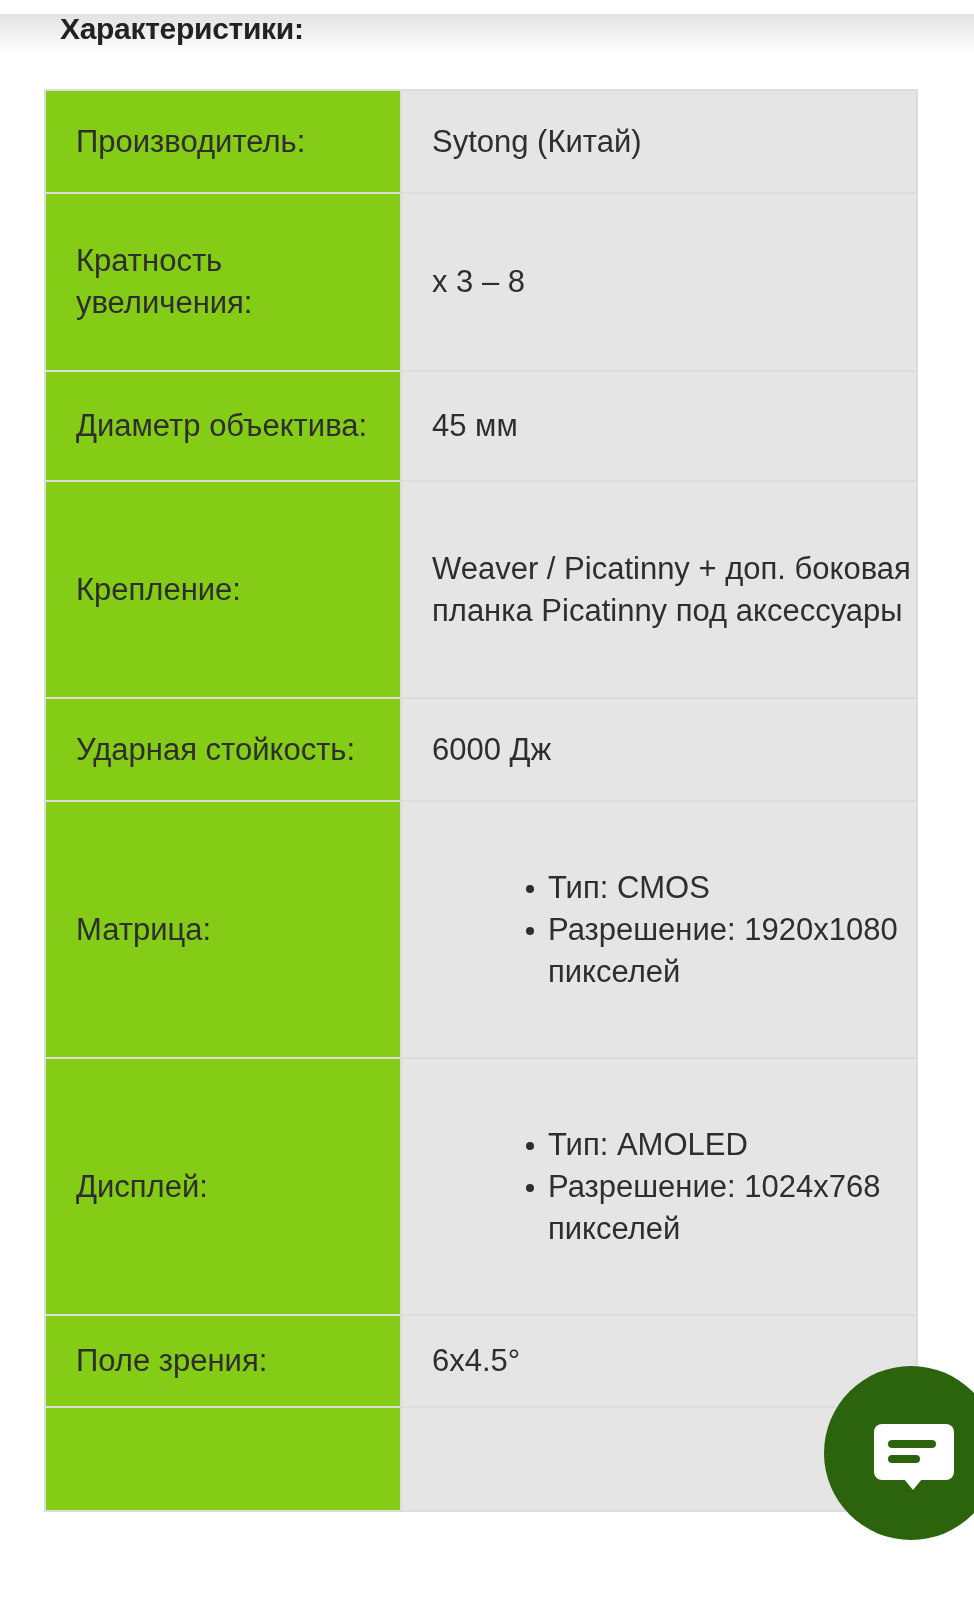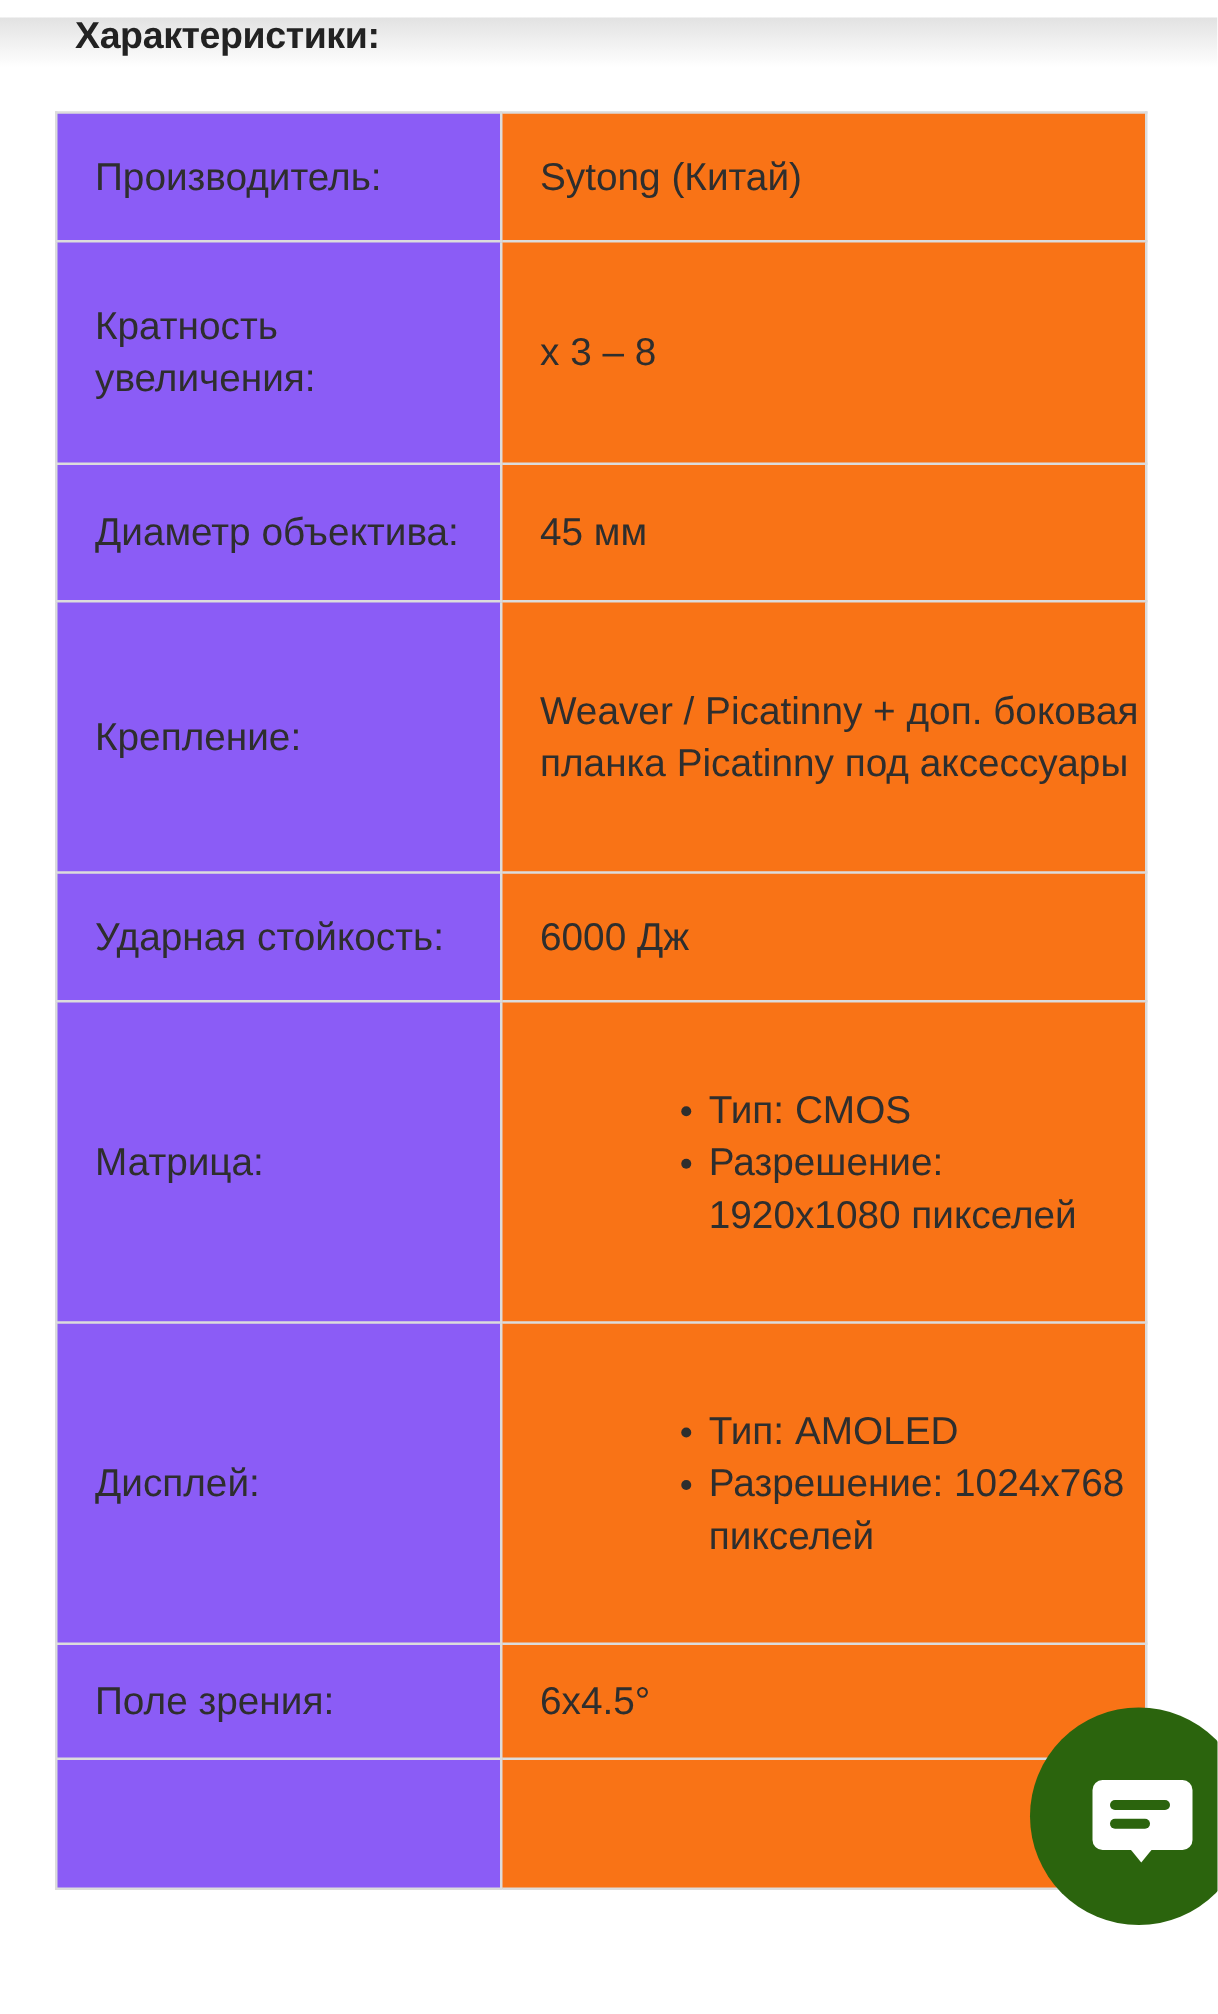--- a/index.html
+++ b/index.html
@@ -9,24 +9,24 @@
   }
   .topbar { position:absolute; left:0; top:0; width:974px; height:14px; background:#ffffff; }
   .topshadow { position:absolute; left:0; top:14px; width:974px; height:40px;
     background:linear-gradient(#e2e2e2, rgba(255,255,255,0)); }
   .heading { position:absolute; left:60px; top:12px; font-size:30px; font-weight:bold;
     color:#222; letter-spacing:-0.3px; }
   table.specs { position:absolute; left:44px; top:89px; width:874px; border-collapse:collapse;
     table-layout:fixed; }
   table.specs td { border:2px solid #dcdcdc; font-size:31px; line-height:42px; vertical-align:middle;
     padding:0 0 0 30px; color:#2e2e2e; }
-  table.specs td.key { background:#8b5cf6; width:324px; }
-  table.specs td.val { background:#f97316; }
+  table.specs td.key { background:#84cc16; width:324px; }
+  table.specs td.val { background:#e5e5e5; }
   ul.vlist { margin:0; padding:0 0 0 116px; list-style:none; }
-  ul.vlist li { position:relative;margin-left:19px; }
+  ul.vlist li { position:relative; }
   ul.vlist li::before { content:""; position:absolute; left:-22px; top:18px; width:8px; height:8px;
     border-radius:50%; background:#2e2e2e; }
   .chat-btn { position:absolute; left:824px; top:1366px; width:174px; height:174px; border-radius:50%;
     background:#2b640d; cursor:pointer; }
   .chat-bubble { position:absolute; left:50px; top:58px; width:80px; height:56px; background:#fff;
     border-radius:8px; }
   .chat-bubble::after { content:""; position:absolute; left:30px; bottom:-10px; width:0; height:0;
     border-left:9px solid transparent; border-right:9px solid transparent; border-top:11px solid #fff; }
   .chat-line1 { position:absolute; left:14px; top:16px; width:48px; height:8px; background:#2b640d; border-radius:4px; }
   .chat-line2 { position:absolute; left:14px; top:31px; width:32px; height:8px; background:#2b640d; border-radius:4px; }

